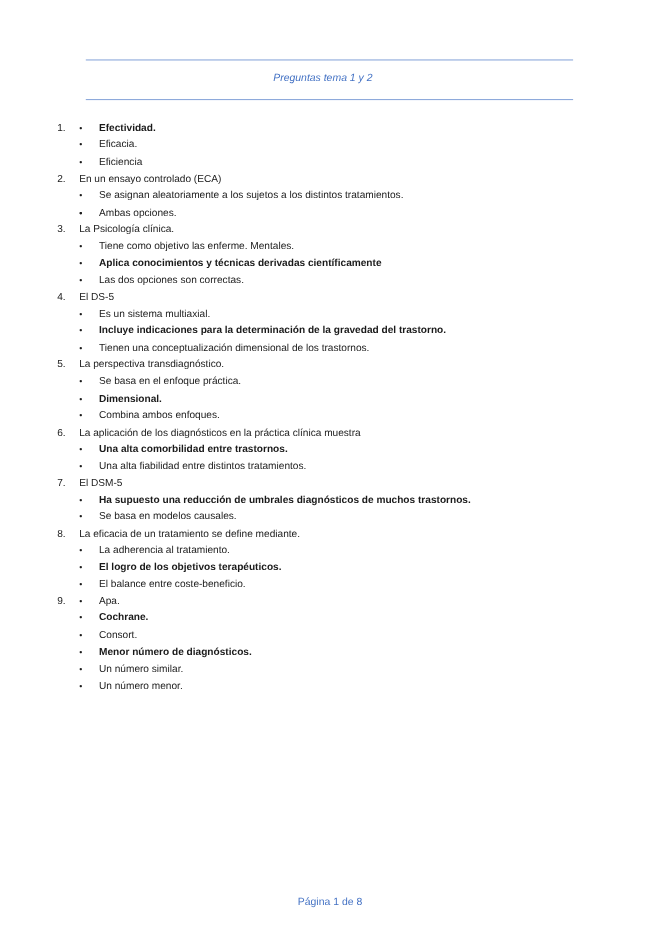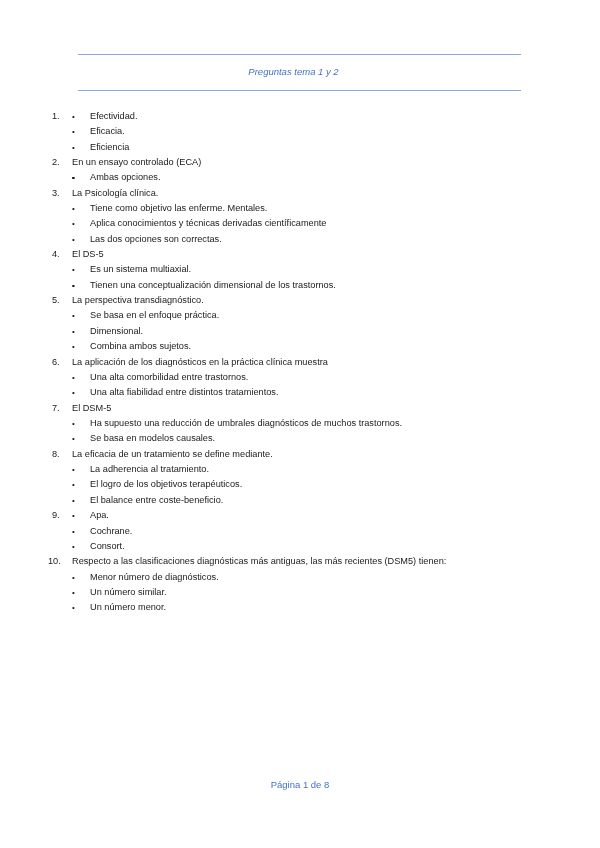--- a/index.html
+++ b/index.html
@@ -12,22 +12,22 @@
     .header-title { position: absolute; top: 66px; left: 0; width: 587px; text-align: center;
                     font-size: 9.5px; font-style: italic; color: #4472c4; }
     .questions { position: absolute; left: 0; top: 109px; width: 600px; margin: 0; padding: 0; list-style: none; }
     .q { position: relative; font-size: 9.2px; line-height: 15.2px; }
     .q-line { position: relative; padding-left: 72px; white-space: nowrap; }
     .q-num { position: absolute; left: 52px; width: 18px; text-align: left; }
     .q-num.two { left: 48px; }
     .opts { margin: 0; padding: 0; list-style: none; }
     .opt { position: relative; padding-left: 90px; white-space: nowrap; line-height: 15.4px; font-size: 9.2px; }
     .opt .bullet { position: absolute; left: 72px; top: 0; font-size: 8px; }
-    .opt.correct .opt-text { font-weight: normal; }
-    .footer { position: absolute; top: 779px; left: 0; width: 600px; text-align: center;
+    .opt.correct .opt-text { font-weight: bold; }
+    .footer { position: absolute; top: 815px; left: 0; width: 600px; text-align: center;
               font-size: 9.5px; color: #4472c4; }
   </style>
 </head>
 <body>
 
 <div class="page">
   <div class="rule top"></div>
   <div class="header-title">Preguntas tema 1 y 2</div>
   <div class="rule bottom"></div>
 
@@ -38,50 +38,50 @@
       <ul class="opts">
         <li class="opt correct"><span class="bullet">•</span><span class="opt-text">Efectividad.</span></li>
         <li class="opt"><span class="bullet">•</span><span class="opt-text">Eficacia.</span></li>
         <li class="opt"><span class="bullet">•</span><span class="opt-text">Eficiencia</span></li>
       </ul>
     </li>
 
     <li class="q">
       <div class="q-line"><span class="q-num">2.</span><span>En un ensayo controlado (ECA)</span></div>
       <ul class="opts">
-        <li class="opt"><span class="bullet">•</span></li>
+        <li class="opt"><span class="bullet">•</span><span class="opt-text">Se asignan aleatoriamente a los sujetos a los distintos tratamientos.</span></li>
         <li class="opt correct"><span class="bullet">•</span></li>
         <li class="opt"><span class="bullet">•</span><span class="opt-text">Ambas opciones.</span></li>
       </ul>
     </li>
 
     <li class="q">
       <div class="q-line"><span class="q-num">3.</span><span>La Psicología clínica.</span></div>
       <ul class="opts">
         <li class="opt"><span class="bullet">•</span><span class="opt-text">Tiene como objetivo las enferme. Mentales.</span></li>
         <li class="opt correct"><span class="bullet">•</span><span class="opt-text">Aplica conocimientos y técnicas derivadas científicamente</span></li>
         <li class="opt"><span class="bullet">•</span><span class="opt-text">Las dos opciones son correctas.</span></li>
       </ul>
     </li>
 
     <li class="q">
       <div class="q-line"><span class="q-num">4.</span><span>El DS-5</span></div>
       <ul class="opts">
         <li class="opt"><span class="bullet">•</span><span class="opt-text">Es un sistema multiaxial.</span></li>
-        <li class="opt correct"><span class="bullet">•</span></li>
+        <li class="opt correct"><span class="bullet">•</span><span class="opt-text">Incluye indicaciones para la determinación de la gravedad del trastorno.</span></li>
         <li class="opt"><span class="bullet">•</span><span class="opt-text">Tienen una conceptualización dimensional de los trastornos.</span></li>
       </ul>
     </li>
 
     <li class="q">
       <div class="q-line"><span class="q-num">5.</span><span>La perspectiva transdiagnóstico.</span></div>
       <ul class="opts">
         <li class="opt"><span class="bullet">•</span><span class="opt-text">Se basa en el enfoque práctica.</span></li>
         <li class="opt correct"><span class="bullet">•</span><span class="opt-text">Dimensional.</span></li>
-        <li class="opt"><span class="bullet">•</span><span class="opt-text">Combina ambos sujetos.</span></li>
+        <li class="opt"><span class="bullet">•</span><span class="opt-text">Combina ambos enfoques.</span></li>
       </ul>
     </li>
 
     <li class="q">
       <div class="q-line"><span class="q-num">6.</span><span>La aplicación de los diagnósticos en la práctica clínica muestra</span></div>
       <ul class="opts">
         <li class="opt correct"><span class="bullet">•</span><span class="opt-text">Una alta comorbilidad entre trastornos.</span></li>
         <li class="opt"><span class="bullet">•</span><span class="opt-text">Una alta fiabilidad entre distintos tratamientos.</span></li>
       </ul>
     </li>
@@ -106,21 +106,20 @@
     <li class="q">
       <div class="q-line"><span class="q-num">9.</span></div>
       <ul class="opts">
         <li class="opt"><span class="bullet">•</span><span class="opt-text">Apa.</span></li>
         <li class="opt correct"><span class="bullet">•</span><span class="opt-text">Cochrane.</span></li>
         <li class="opt"><span class="bullet">•</span><span class="opt-text">Consort.</span></li>
       </ul>
     </li>
 
     <li class="q">
-      <div class="q-line"><span class="q-num two">10.</span><span>Respecto a las clasificaciones diagnósticas más antiguas, las más recientes (DSM5) tienen:</span></div>
       <ul class="opts">
         <li class="opt correct"><span class="bullet">•</span><span class="opt-text">Menor número de diagnósticos.</span></li>
         <li class="opt"><span class="bullet">•</span><span class="opt-text">Un número similar.</span></li>
         <li class="opt"><span class="bullet">•</span><span class="opt-text">Un número menor.</span></li>
       </ul>
     </li>
   </ol>
 
   <div class="footer">Página 1 de 8</div>
 </div>

